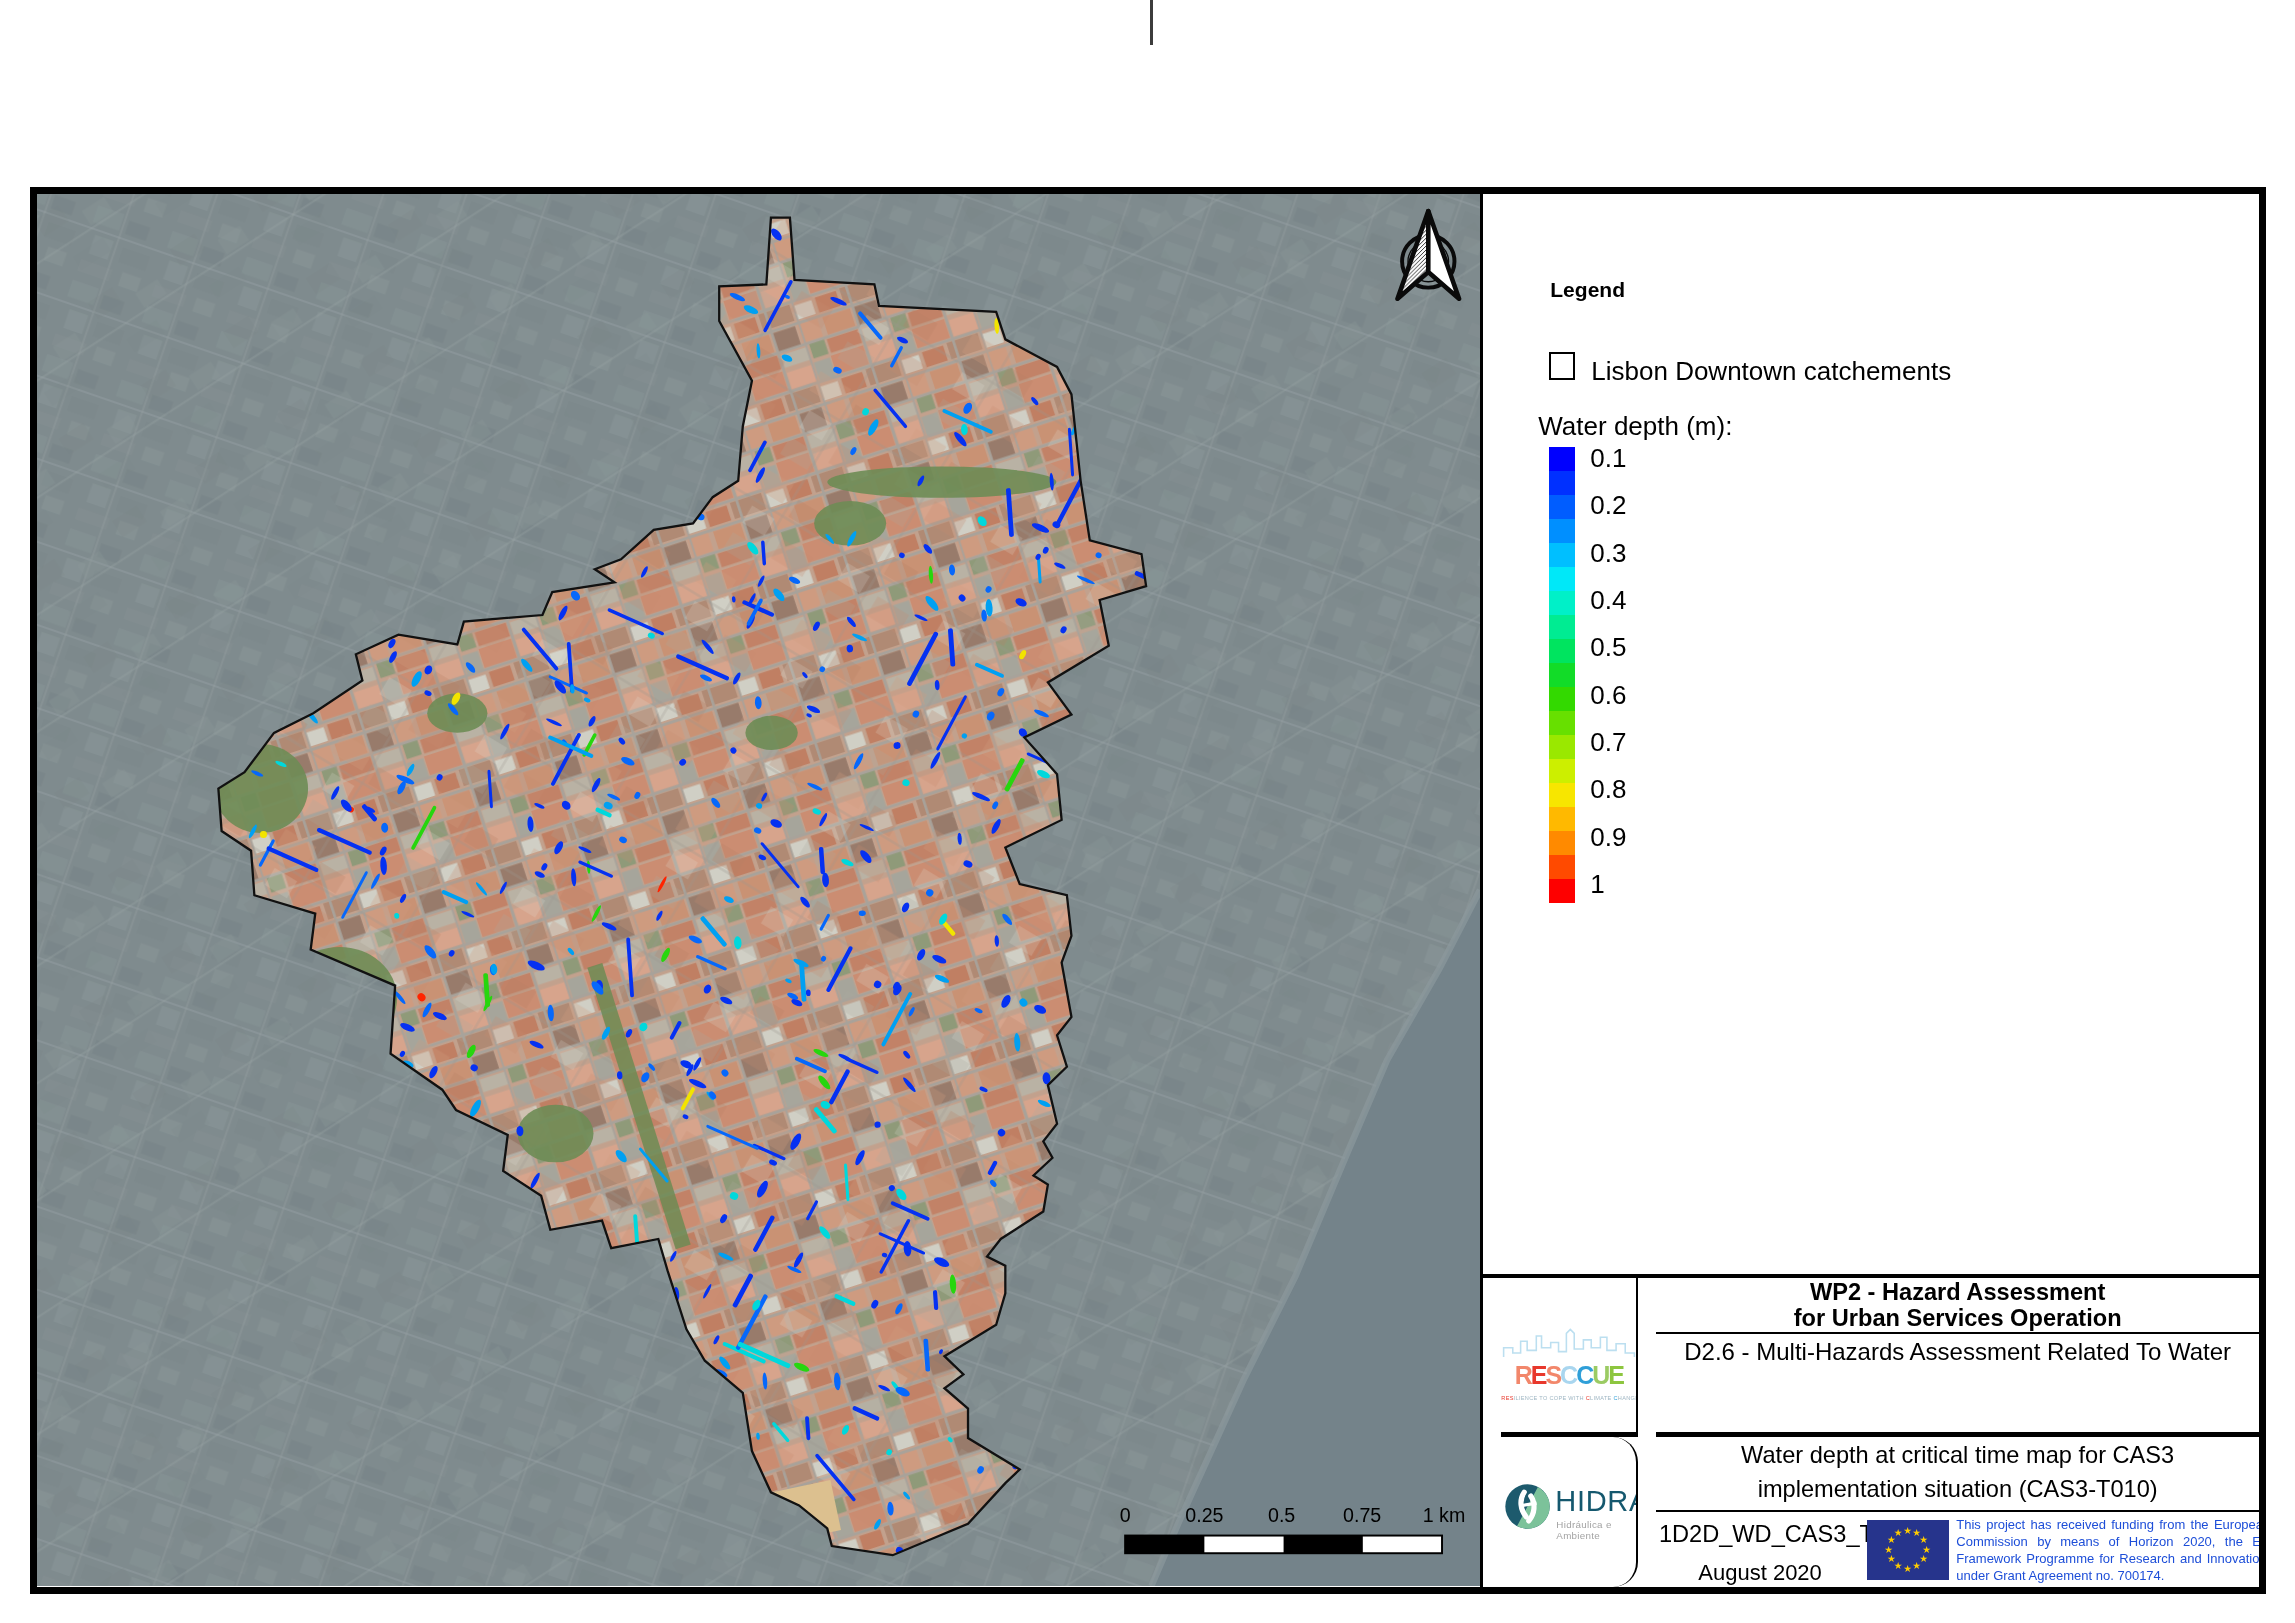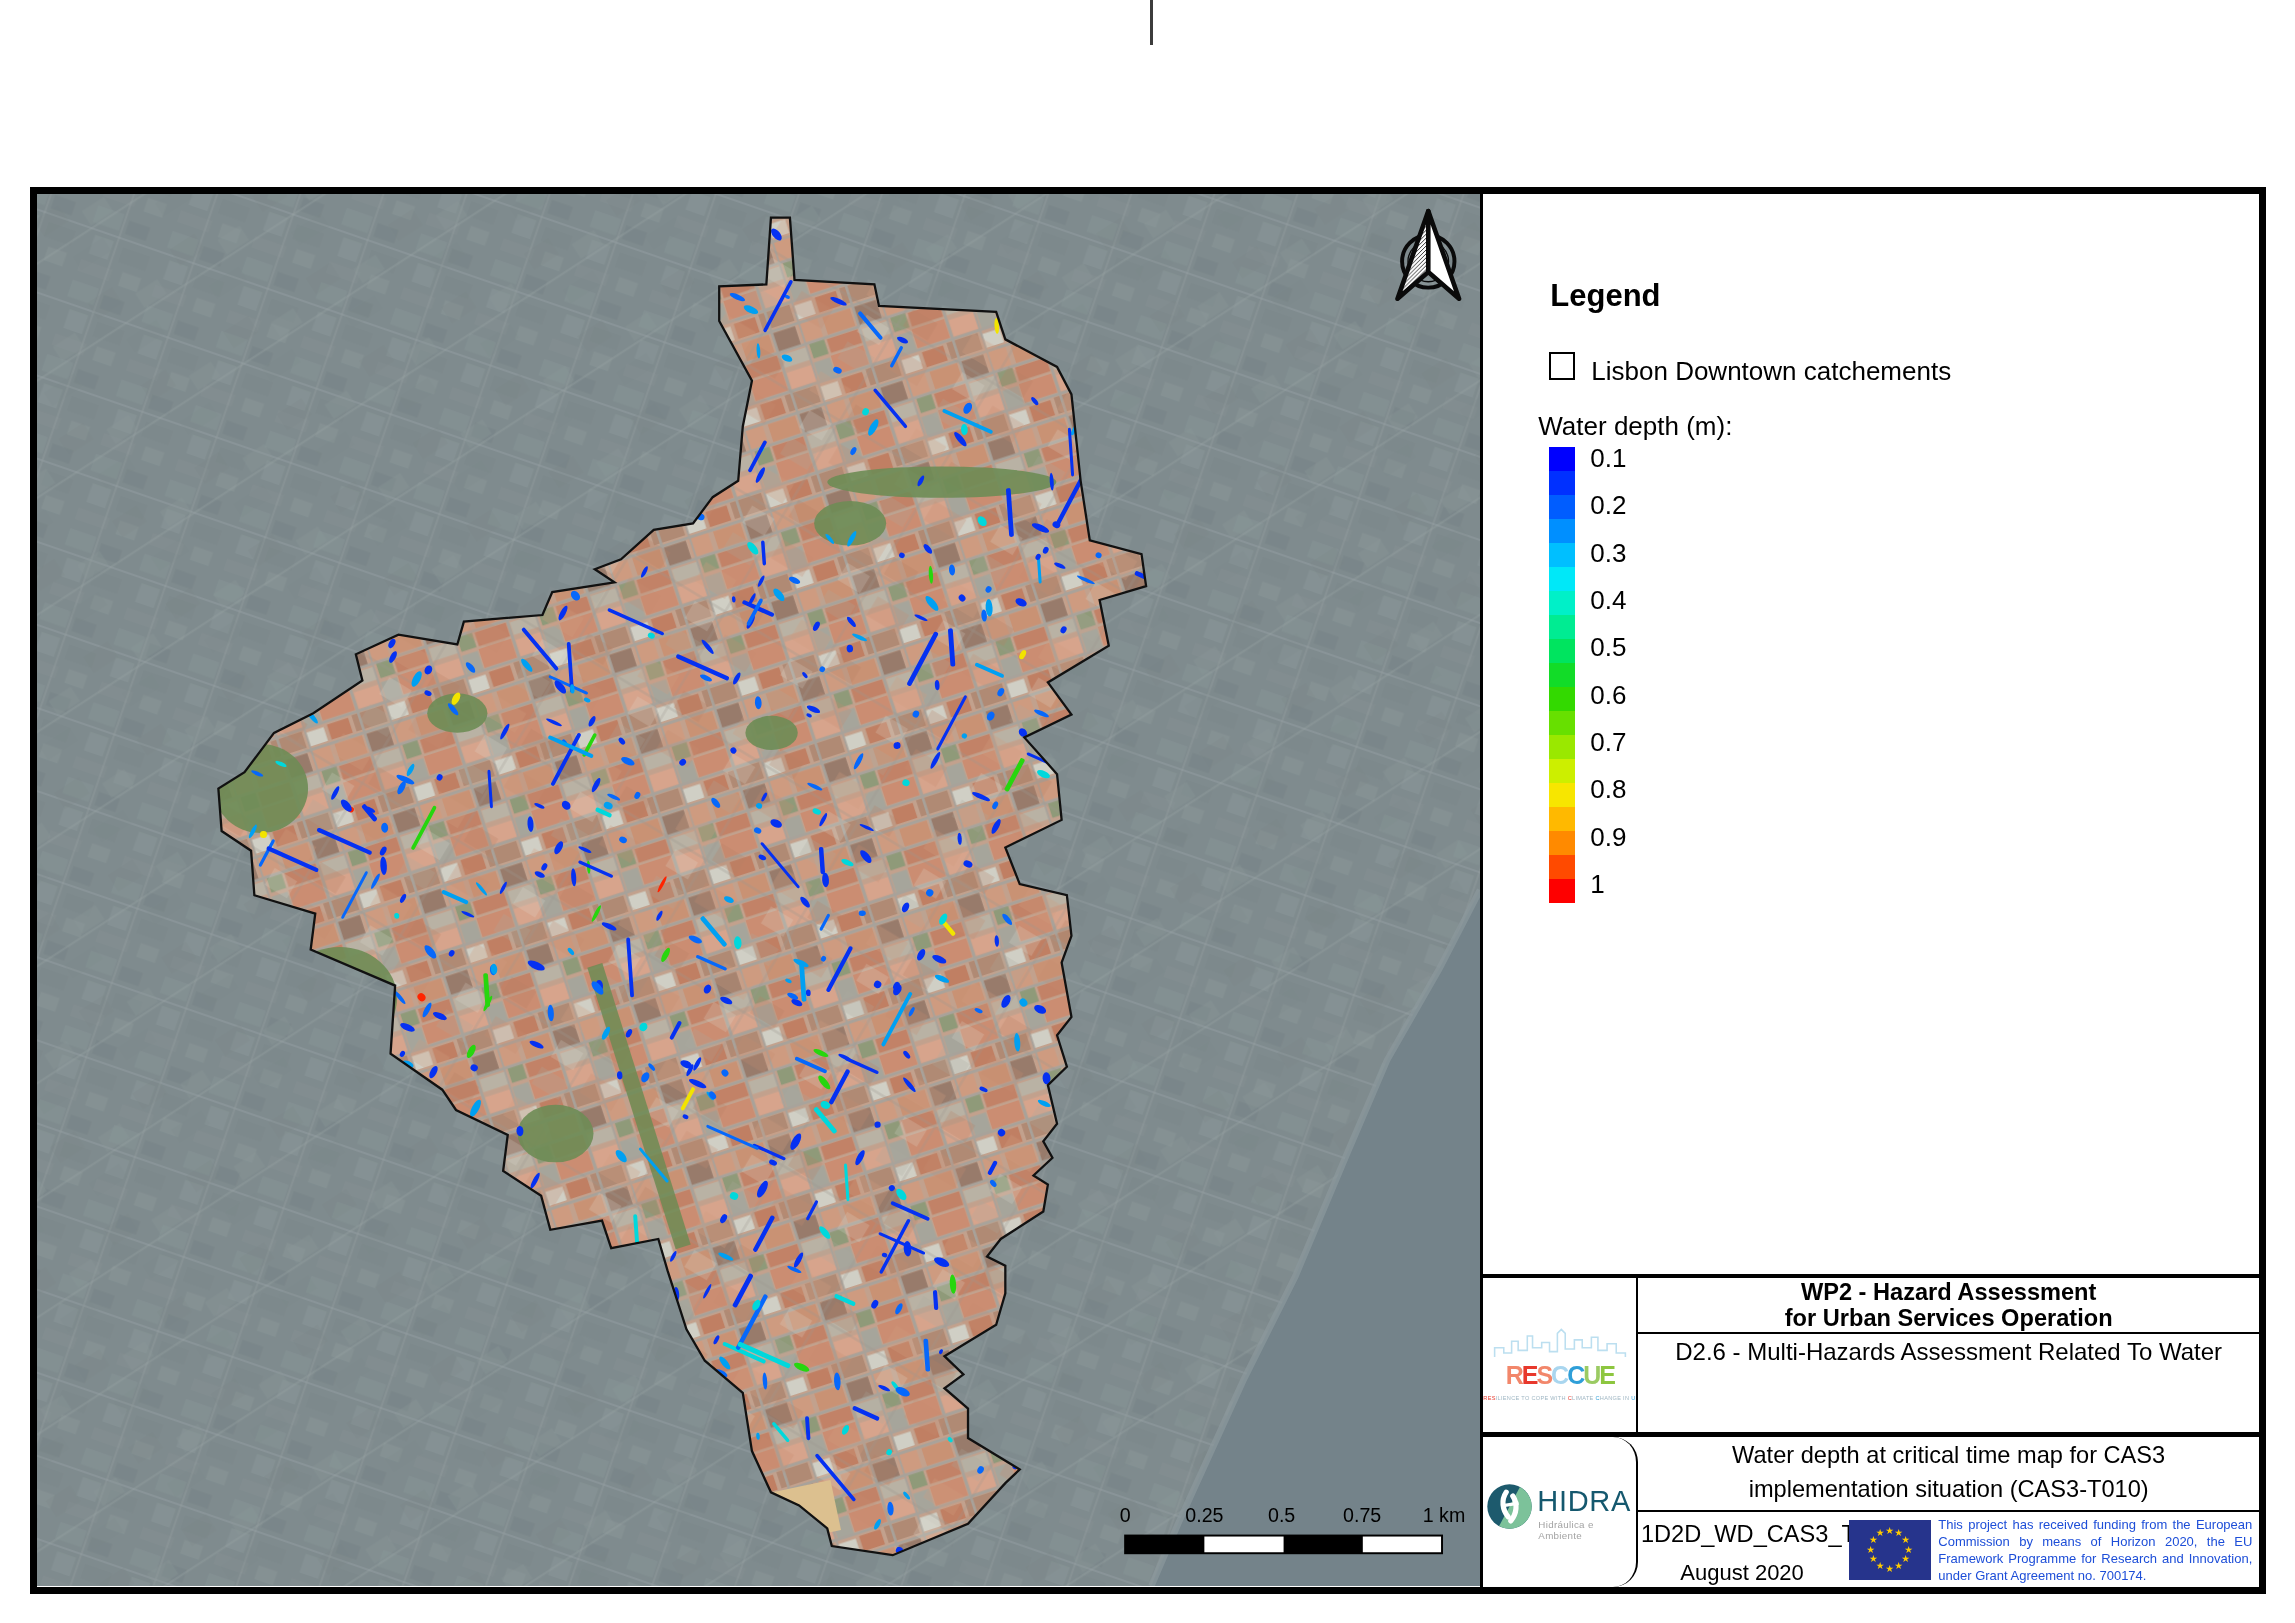--- a/index.html
+++ b/index.html
@@ -6,33 +6,33 @@
   .page{position:relative;width:2295px;height:1623px;background:#ffffff;overflow:hidden;
         font-family:"Liberation Sans", sans-serif;color:#000;}
   .stray-mark{position:absolute;left:1150px;top:0;width:3.3px;height:45px;background:#3c3c3c;}
   .frame{position:absolute;left:30px;top:187px;width:2236px;height:1407px;box-sizing:border-box;
          border:7.9px solid #000;display:flex;}
   .map-wrap{position:relative;width:1443px;height:1392px;flex:0 0 1443px;overflow:hidden;background:#7f8b8e;}
   .map-divider{flex:0 0 3.3px;background:#000;}
   .side-panel{position:relative;flex:1 1 auto;background:#ffffff;overflow:hidden;}
 
   
-  .legend-title{position:absolute;left:67px;top:84px;font-size:31px;font-weight:bold;}
+  .legend-title{position:absolute;left:67px;top:84px;font-size:21px;font-weight:bold;}
   .legend-catch-swatch{position:absolute;left:66px;top:158px;width:26px;height:27.5px;background:#fff;
         box-sizing:border-box;border:2px solid #000;}
   .legend-catch-label{position:absolute;left:108px;top:162px;font-size:26px;}
   .legend-wd-label{position:absolute;left:55px;top:217px;font-size:26px;}
   .ramp{position:absolute;left:66px;top:253px;width:25.5px;height:450px;}
   .ramp div{width:25.5px;height:24px;}
   .ramp-label{position:absolute;left:107px;width:92px;height:29px;line-height:29px;font-size:26px;}
 
   
   .titleblock{position:absolute;left:0;right:0;top:1080px;bottom:0;border-top:4.6px solid #000;
         display:grid;grid-template-columns:155px 1fr;grid-template-rows:56px 103px 75px 1fr;}
-  .cell{box-sizing:border-box;overflow:hidden;}
+  .cell{box-sizing:border-box;overflow:hidden;margin-left:18px;}
   .cell-resccue{grid-area:1/1/3/2;border-right:2.6px solid #000;border-bottom:5.2px solid #000;text-align:center;}
   .cell-wp2{grid-area:1/2/2/3;border-bottom:2.6px solid #000;text-align:center;
         font-weight:bold;font-size:23.6px;line-height:26px;padding-top:1.3px;}
   .cell-d26{grid-area:2/2/3/3;border-bottom:5.2px solid #000;text-align:center;
         font-size:24px;line-height:32px;padding-top:2px;}
   .cell-hidra{grid-area:3/1/5/2;border-right:2.6px solid #000;position:relative;border-radius:25px;}
   .cell-maptitle{grid-area:3/2/4/3;border-bottom:2.6px solid #000;text-align:center;
         font-size:23.6px;line-height:34px;padding-top:1.3px;}
   .cell-bottom{grid-area:4/2/5/3;position:relative;}
 

